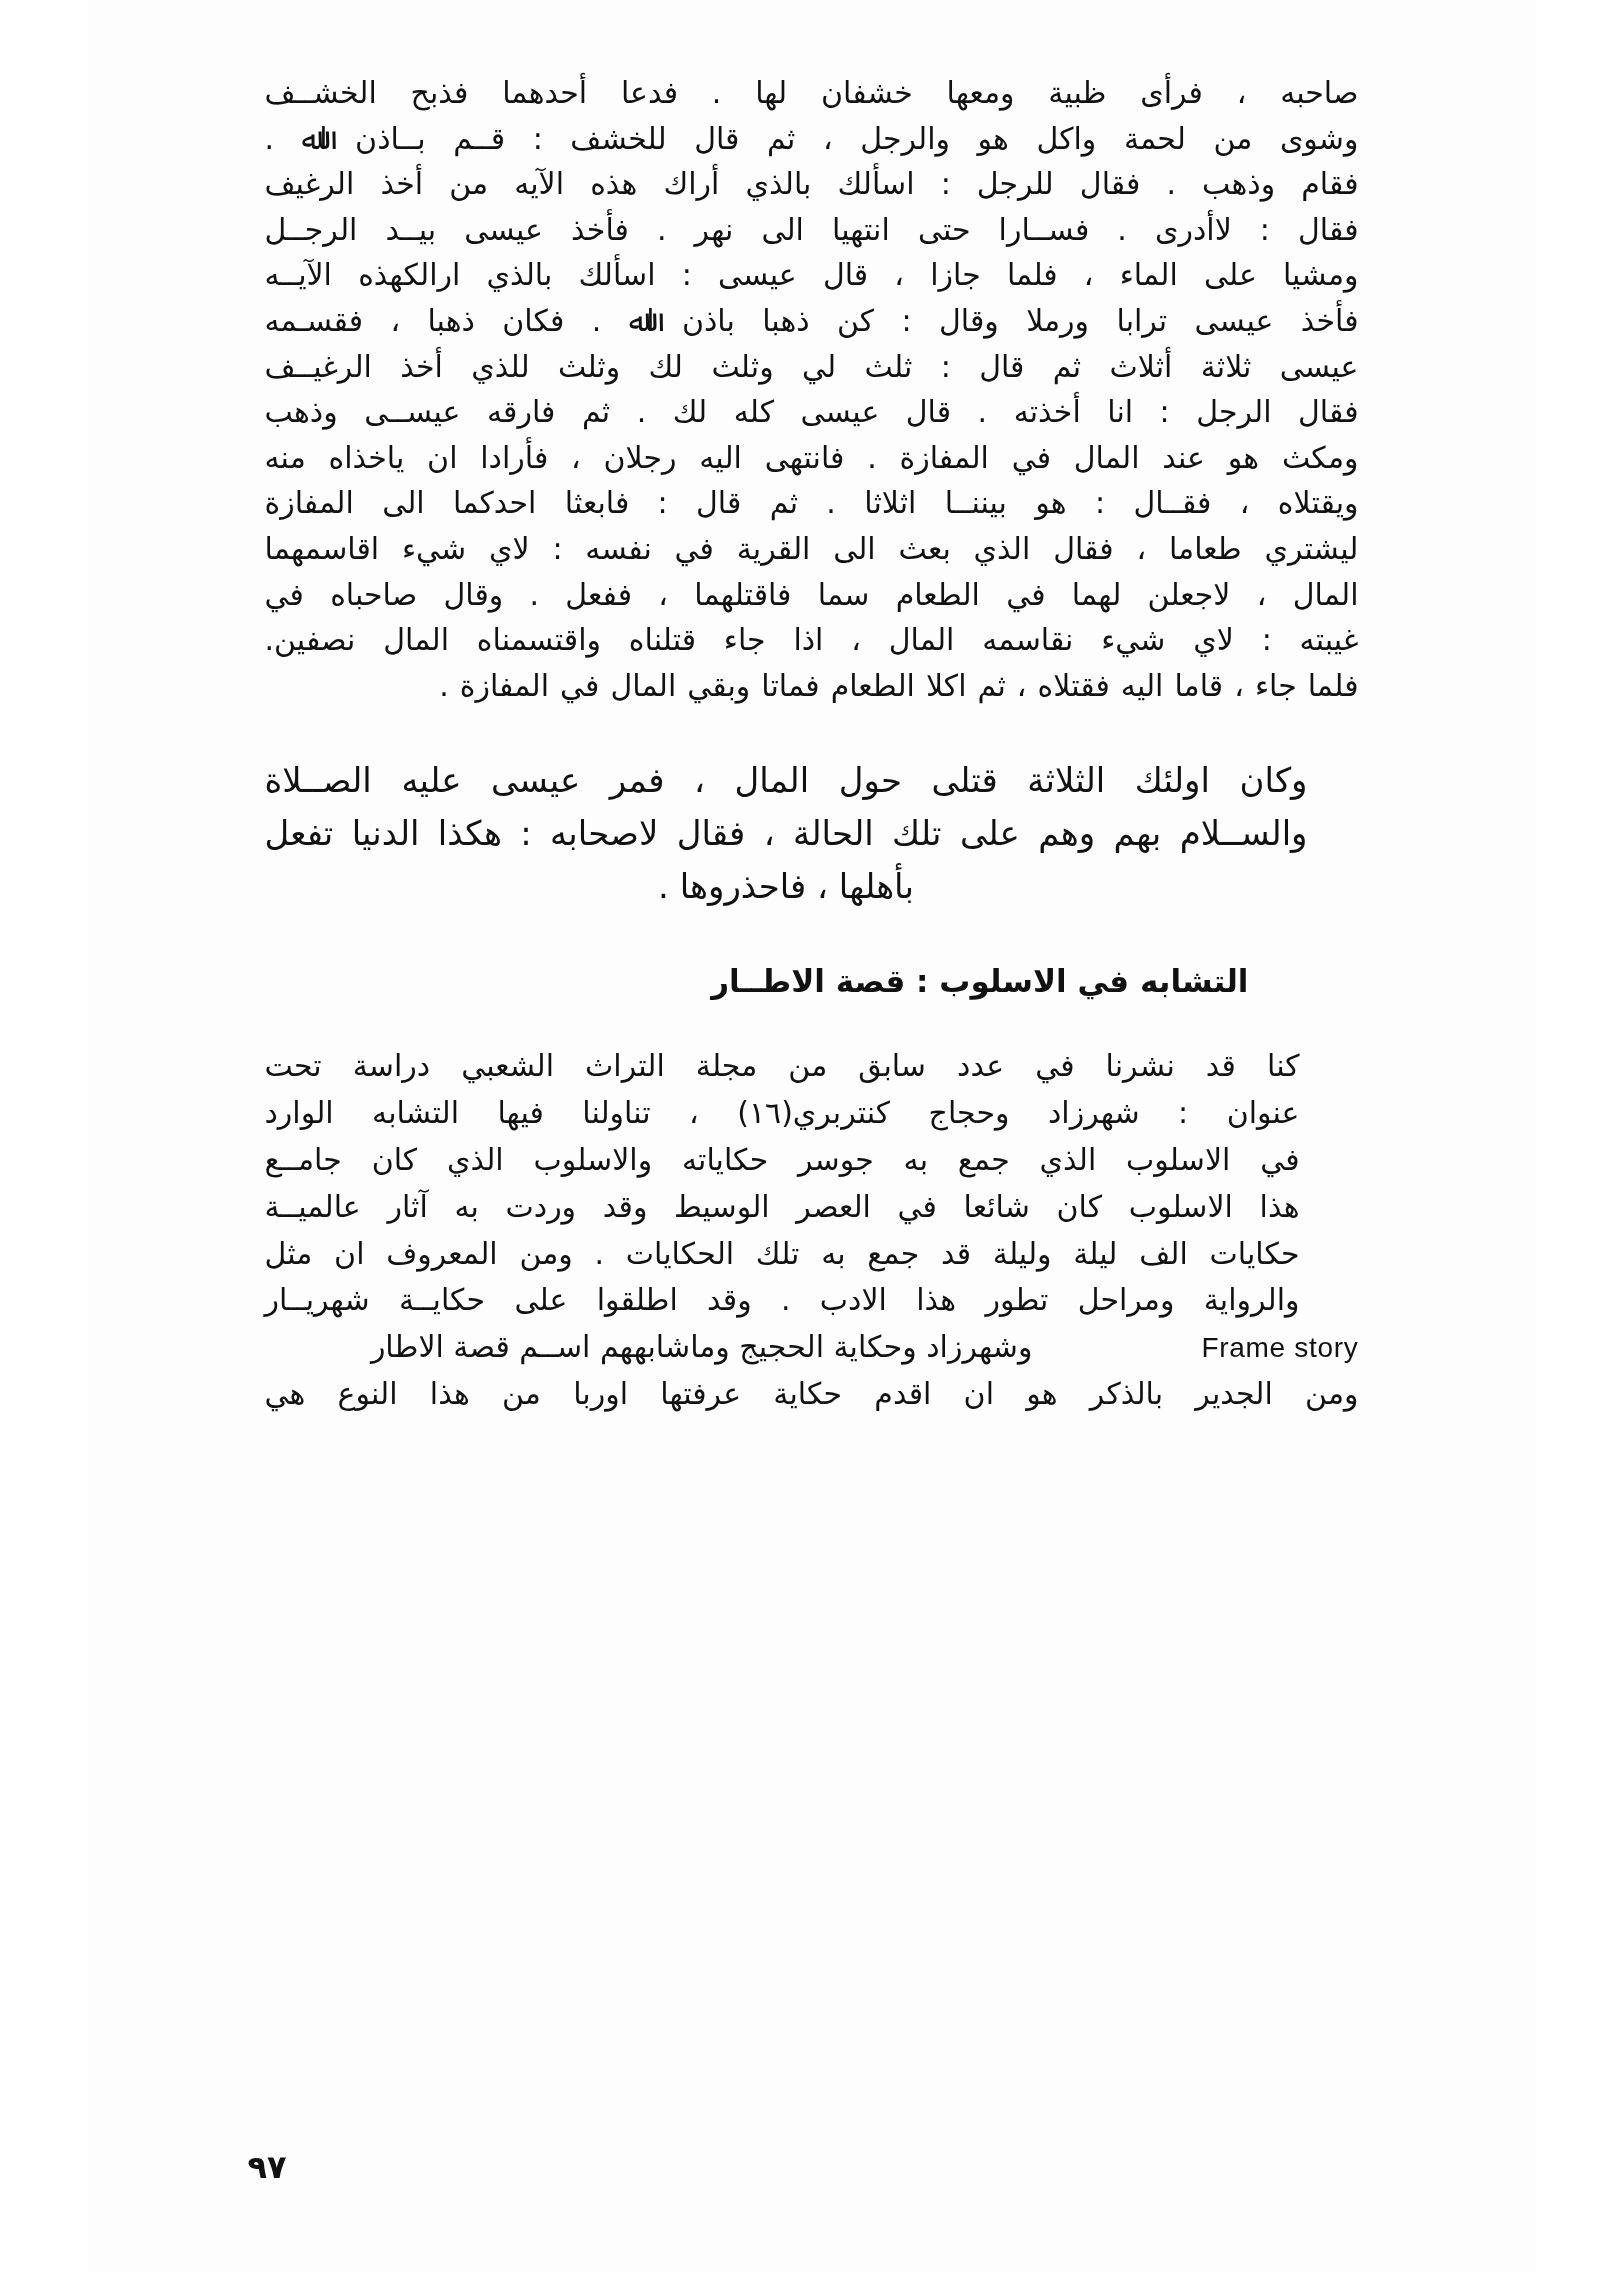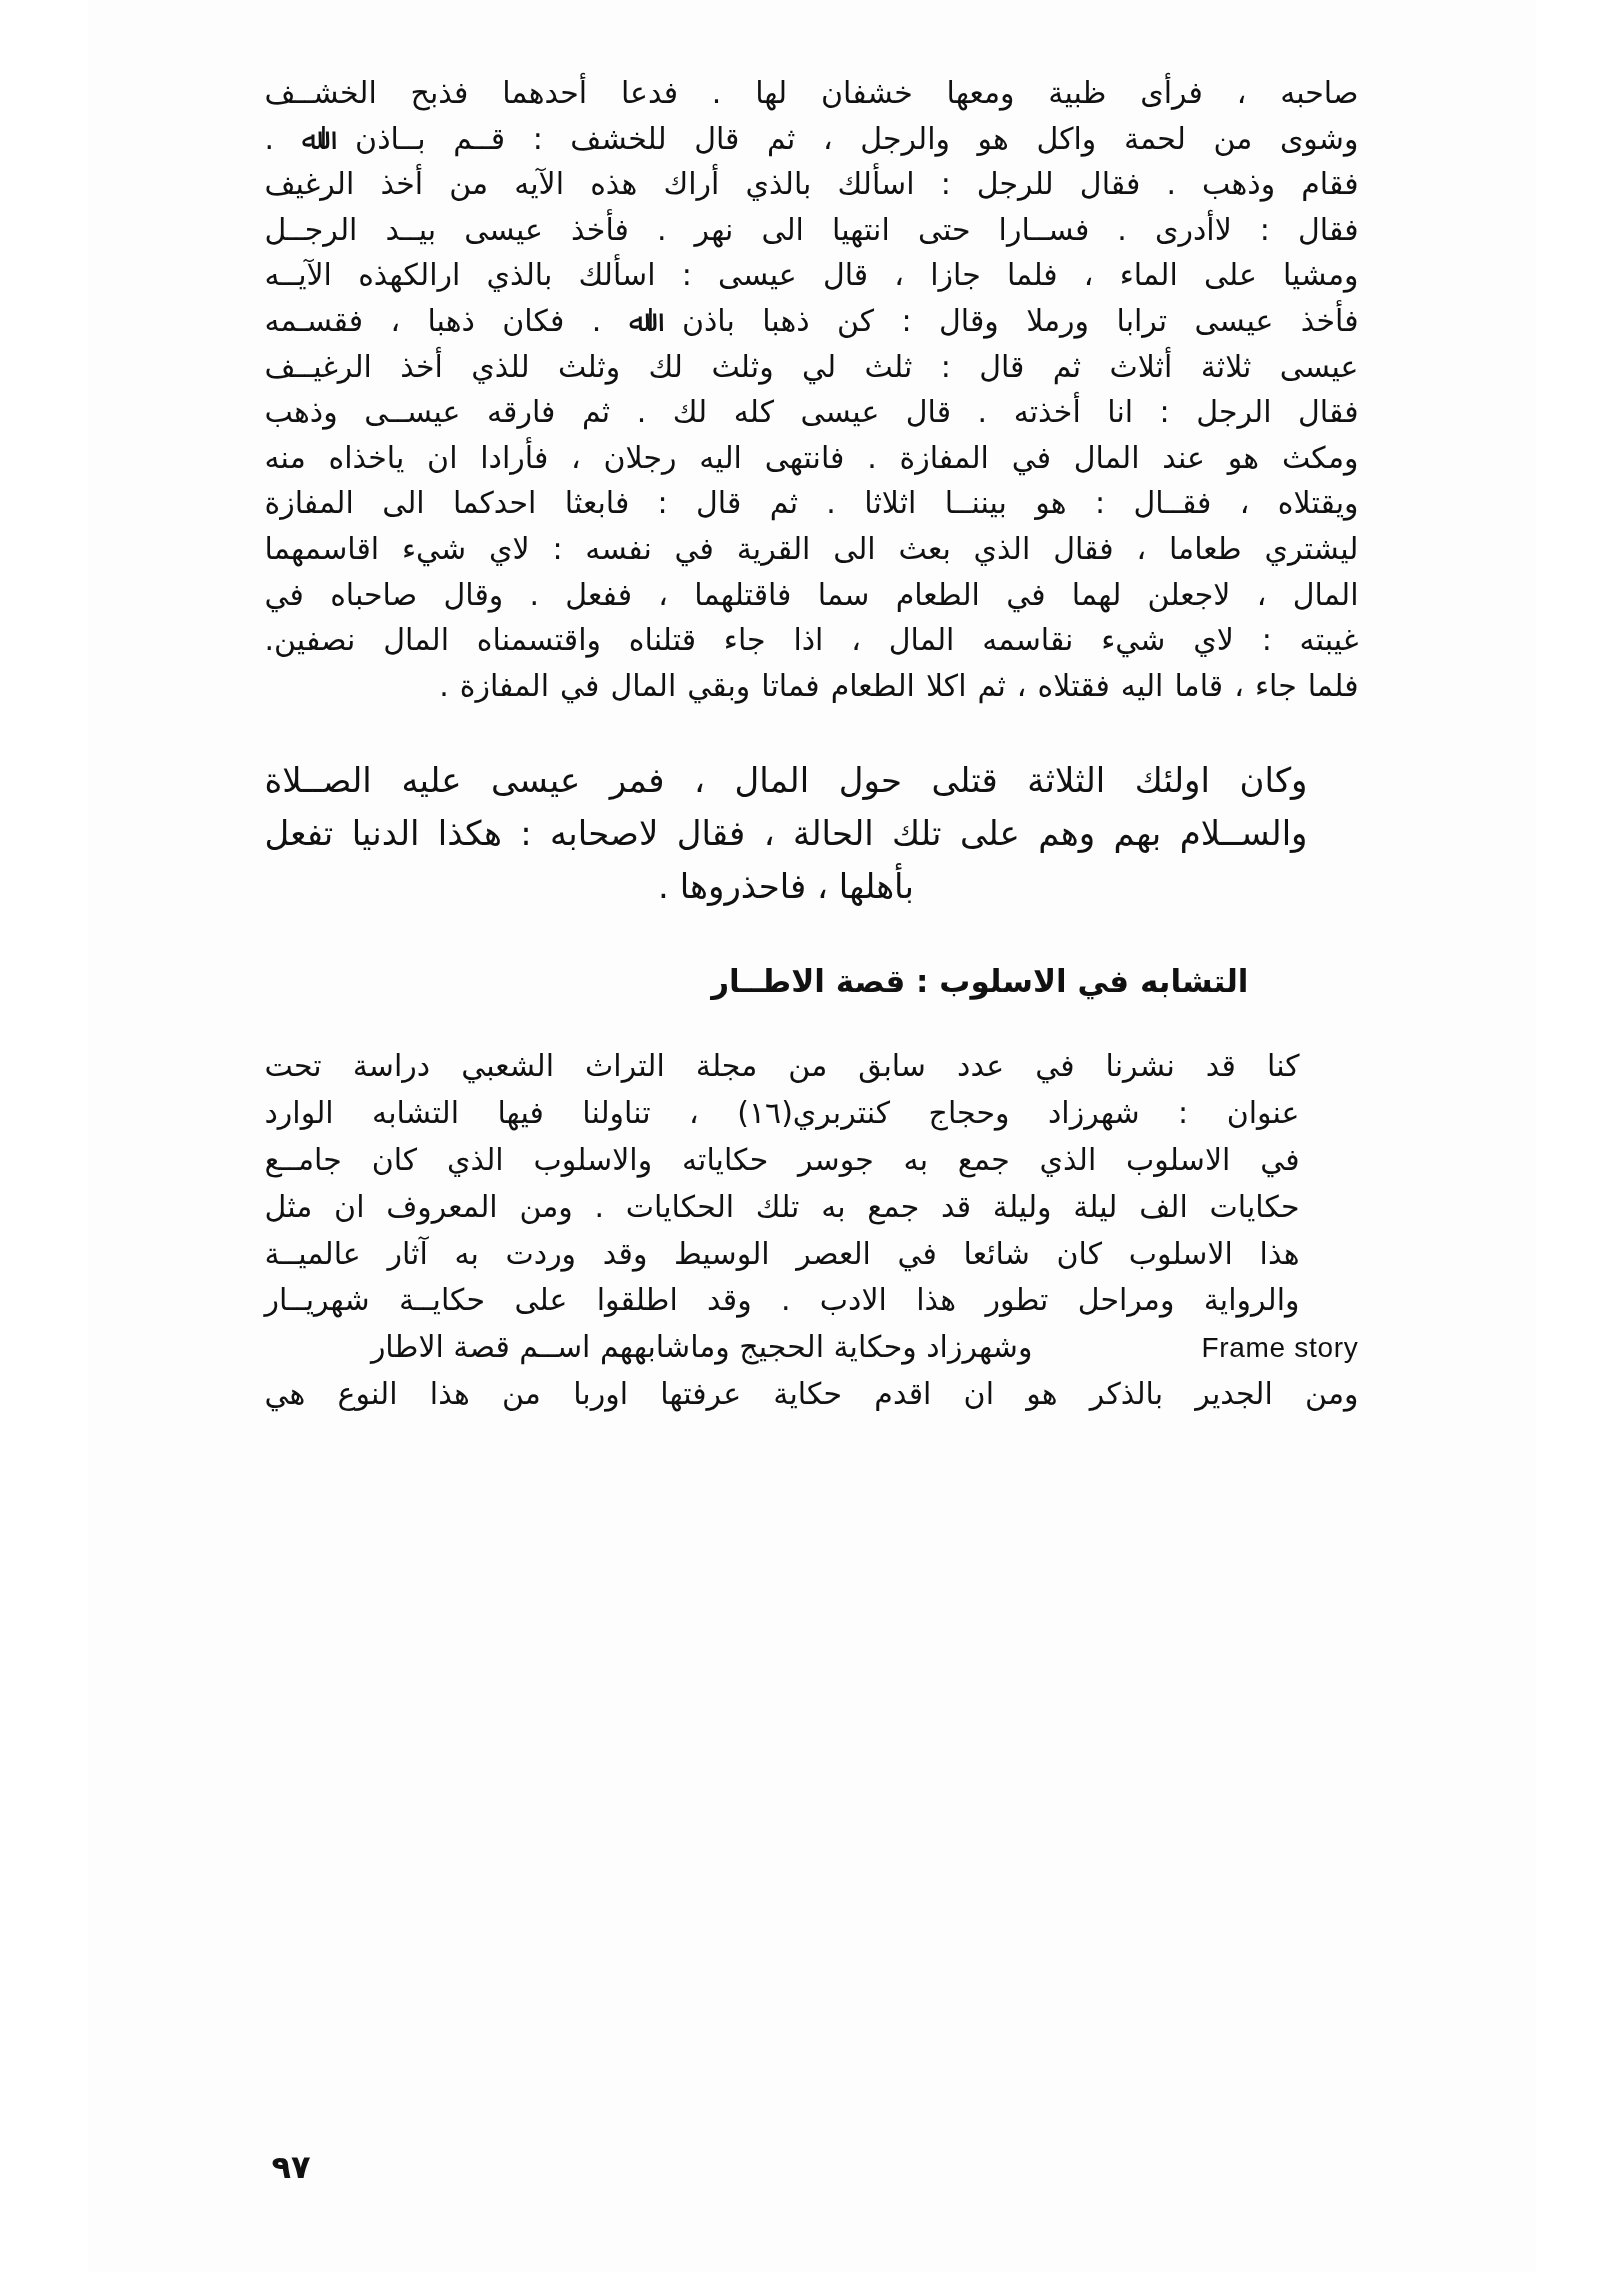--- a/index.html
+++ b/index.html
@@ -72,21 +72,20 @@
     text-align: justify;
   }
   .page-number {
     position: absolute;
     bottom: 87px;
     left: 160px;
     font-size: 32px;
     font-weight: bold;
     color: #111111;
     font-family: "DejaVu Sans", "Liberation Sans", sans-serif;
-    margin-left: 24px;
   }
   .line {
     display: block;
     white-space: nowrap;
   }
   .jline {
     display: block;
     text-align: justify;
     text-align-last: justify;
   }
@@ -124,22 +123,22 @@
       <span class="jline">والســلام بهم وهم على تلك الحالة ، فقال لاصحابه : هكذا الدنيا تفعل</span>
       <span class="lastline" style="text-align:center;">بأهلها ، فاحذروها .</span>
     </p>
 
     <h2 class="heading">التشابه في الاسلوب : قصة الاطــار</h2>
 
     <p class="para-3">
       <span class="jline">كنا قد نشرنا في عدد سابق من مجلة التراث الشعبي دراسة تحت</span>
       <span class="jline">عنوان : شهرزاد وحجاج كنتربري(١٦) ، تناولنا فيها التشابه الوارد</span>
       <span class="jline">في الاسلوب الذي جمع به جوسر حكاياته والاسلوب الذي كان جامــع</span>
+      <span class="jline">هذا الاسلوب كان شائعا في العصر الوسيط وقد وردت به آثار عالميــة</span>
       <span class="jline">حكايات الف ليلة وليلة قد جمع به تلك الحكايات . ومن المعروف ان مثل</span>
-      <span class="jline">هذا الاسلوب كان شائعا في العصر الوسيط وقد وردت به آثار عالميــة</span>
       <span class="jline">والرواية ومراحل تطور هذا الادب . وقد اطلقوا على حكايــة شهريــار</span>
       <span class="line" style="display:flex; justify-content:flex-start; align-items:baseline; gap:51px;">
         <span class="latin">Frame story</span>
         <span>وشهرزاد وحكاية الحجيج وماشابههم اســم قصة الاطار</span>
       </span>
     </p>
 
     <p class="tail">
       <span class="jline">ومن الجدير بالذكر هو ان اقدم حكاية عرفتها اوربا من هذا النوع هي</span>
     </p>

